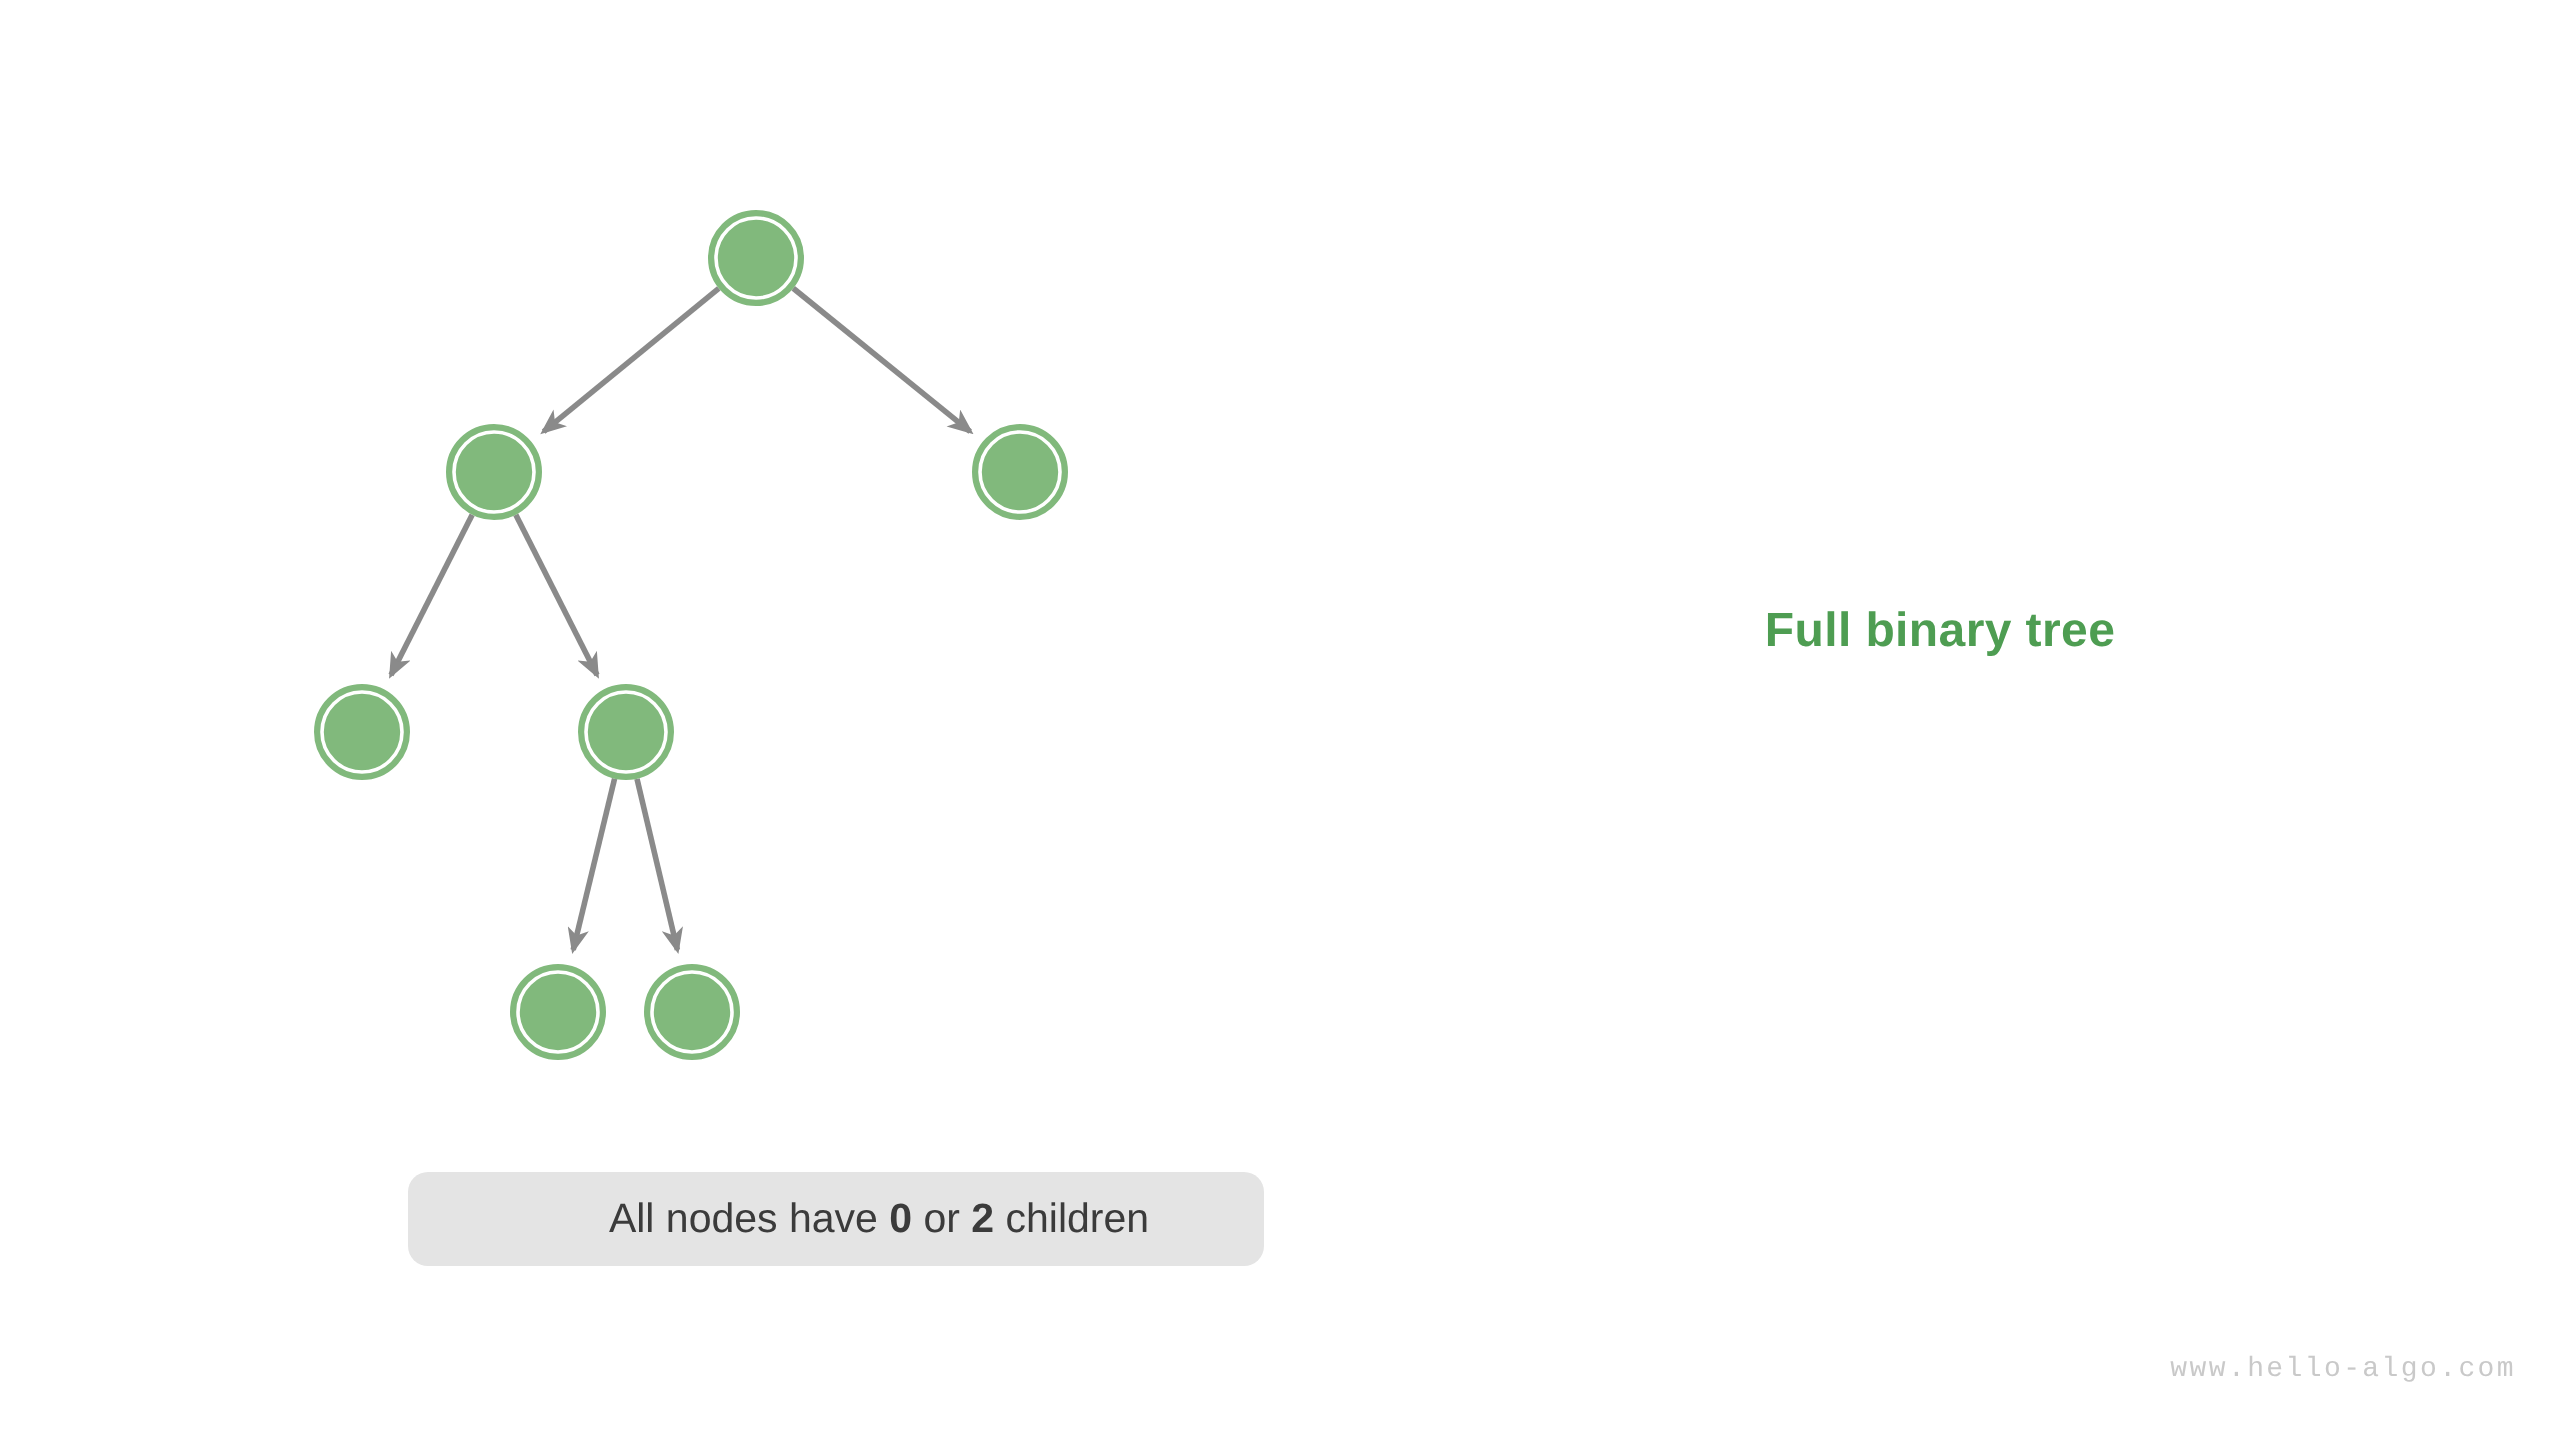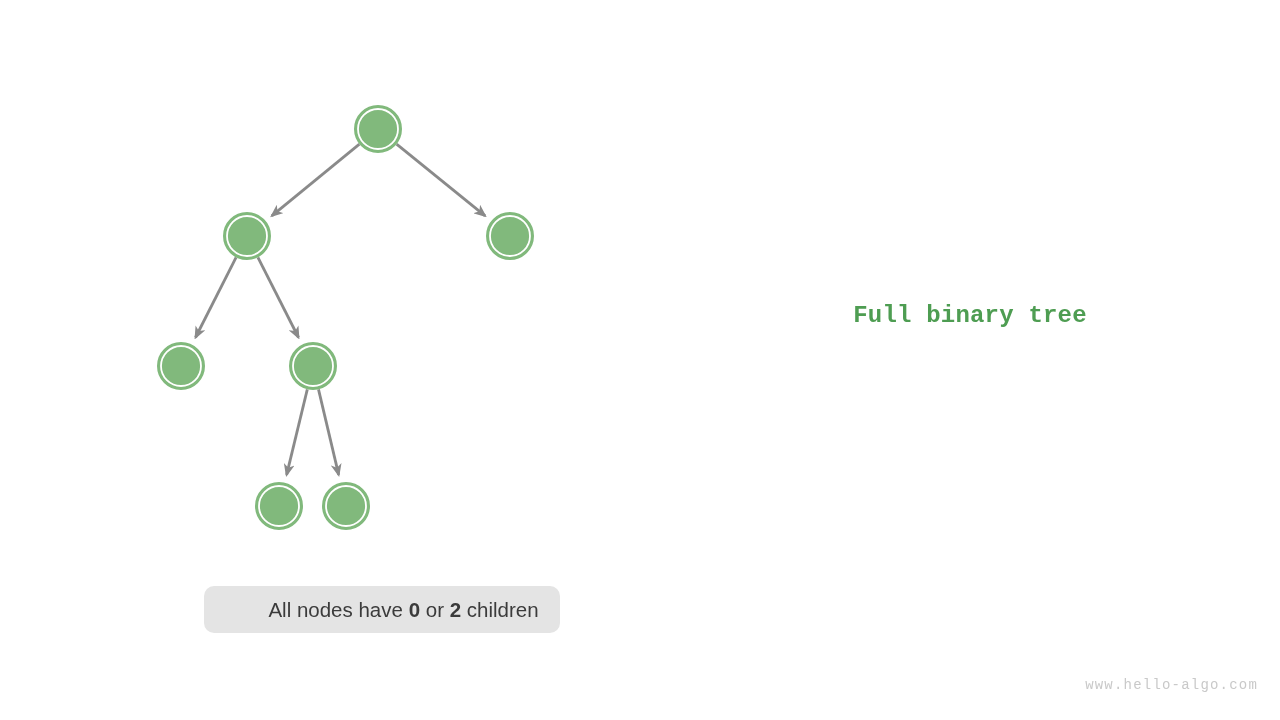--- a/index.html
+++ b/index.html
@@ -32,27 +32,26 @@
   .diagram-title{
     position:absolute;
     left:780px;
     top:302px;
     width:380px;
     text-align:center;
     font-size:24px;
     font-weight:bold;
     color: var(--title-green);
     letter-spacing:0.2px;
-    font-family:Liberation Mono, monospace;
   }
   .caption-box{
     position:absolute;
     left:204px;
     top:586px;
-    width:356px;
+    width:428px;
     height:47px;
     background: var(--caption-bg);
     border-radius:10px;
     display:flex;
     align-items:center;
     justify-content:center;
     font-size:20.5px;
     color: var(--caption-text);
     white-space:pre;
     padding-left:43px;

